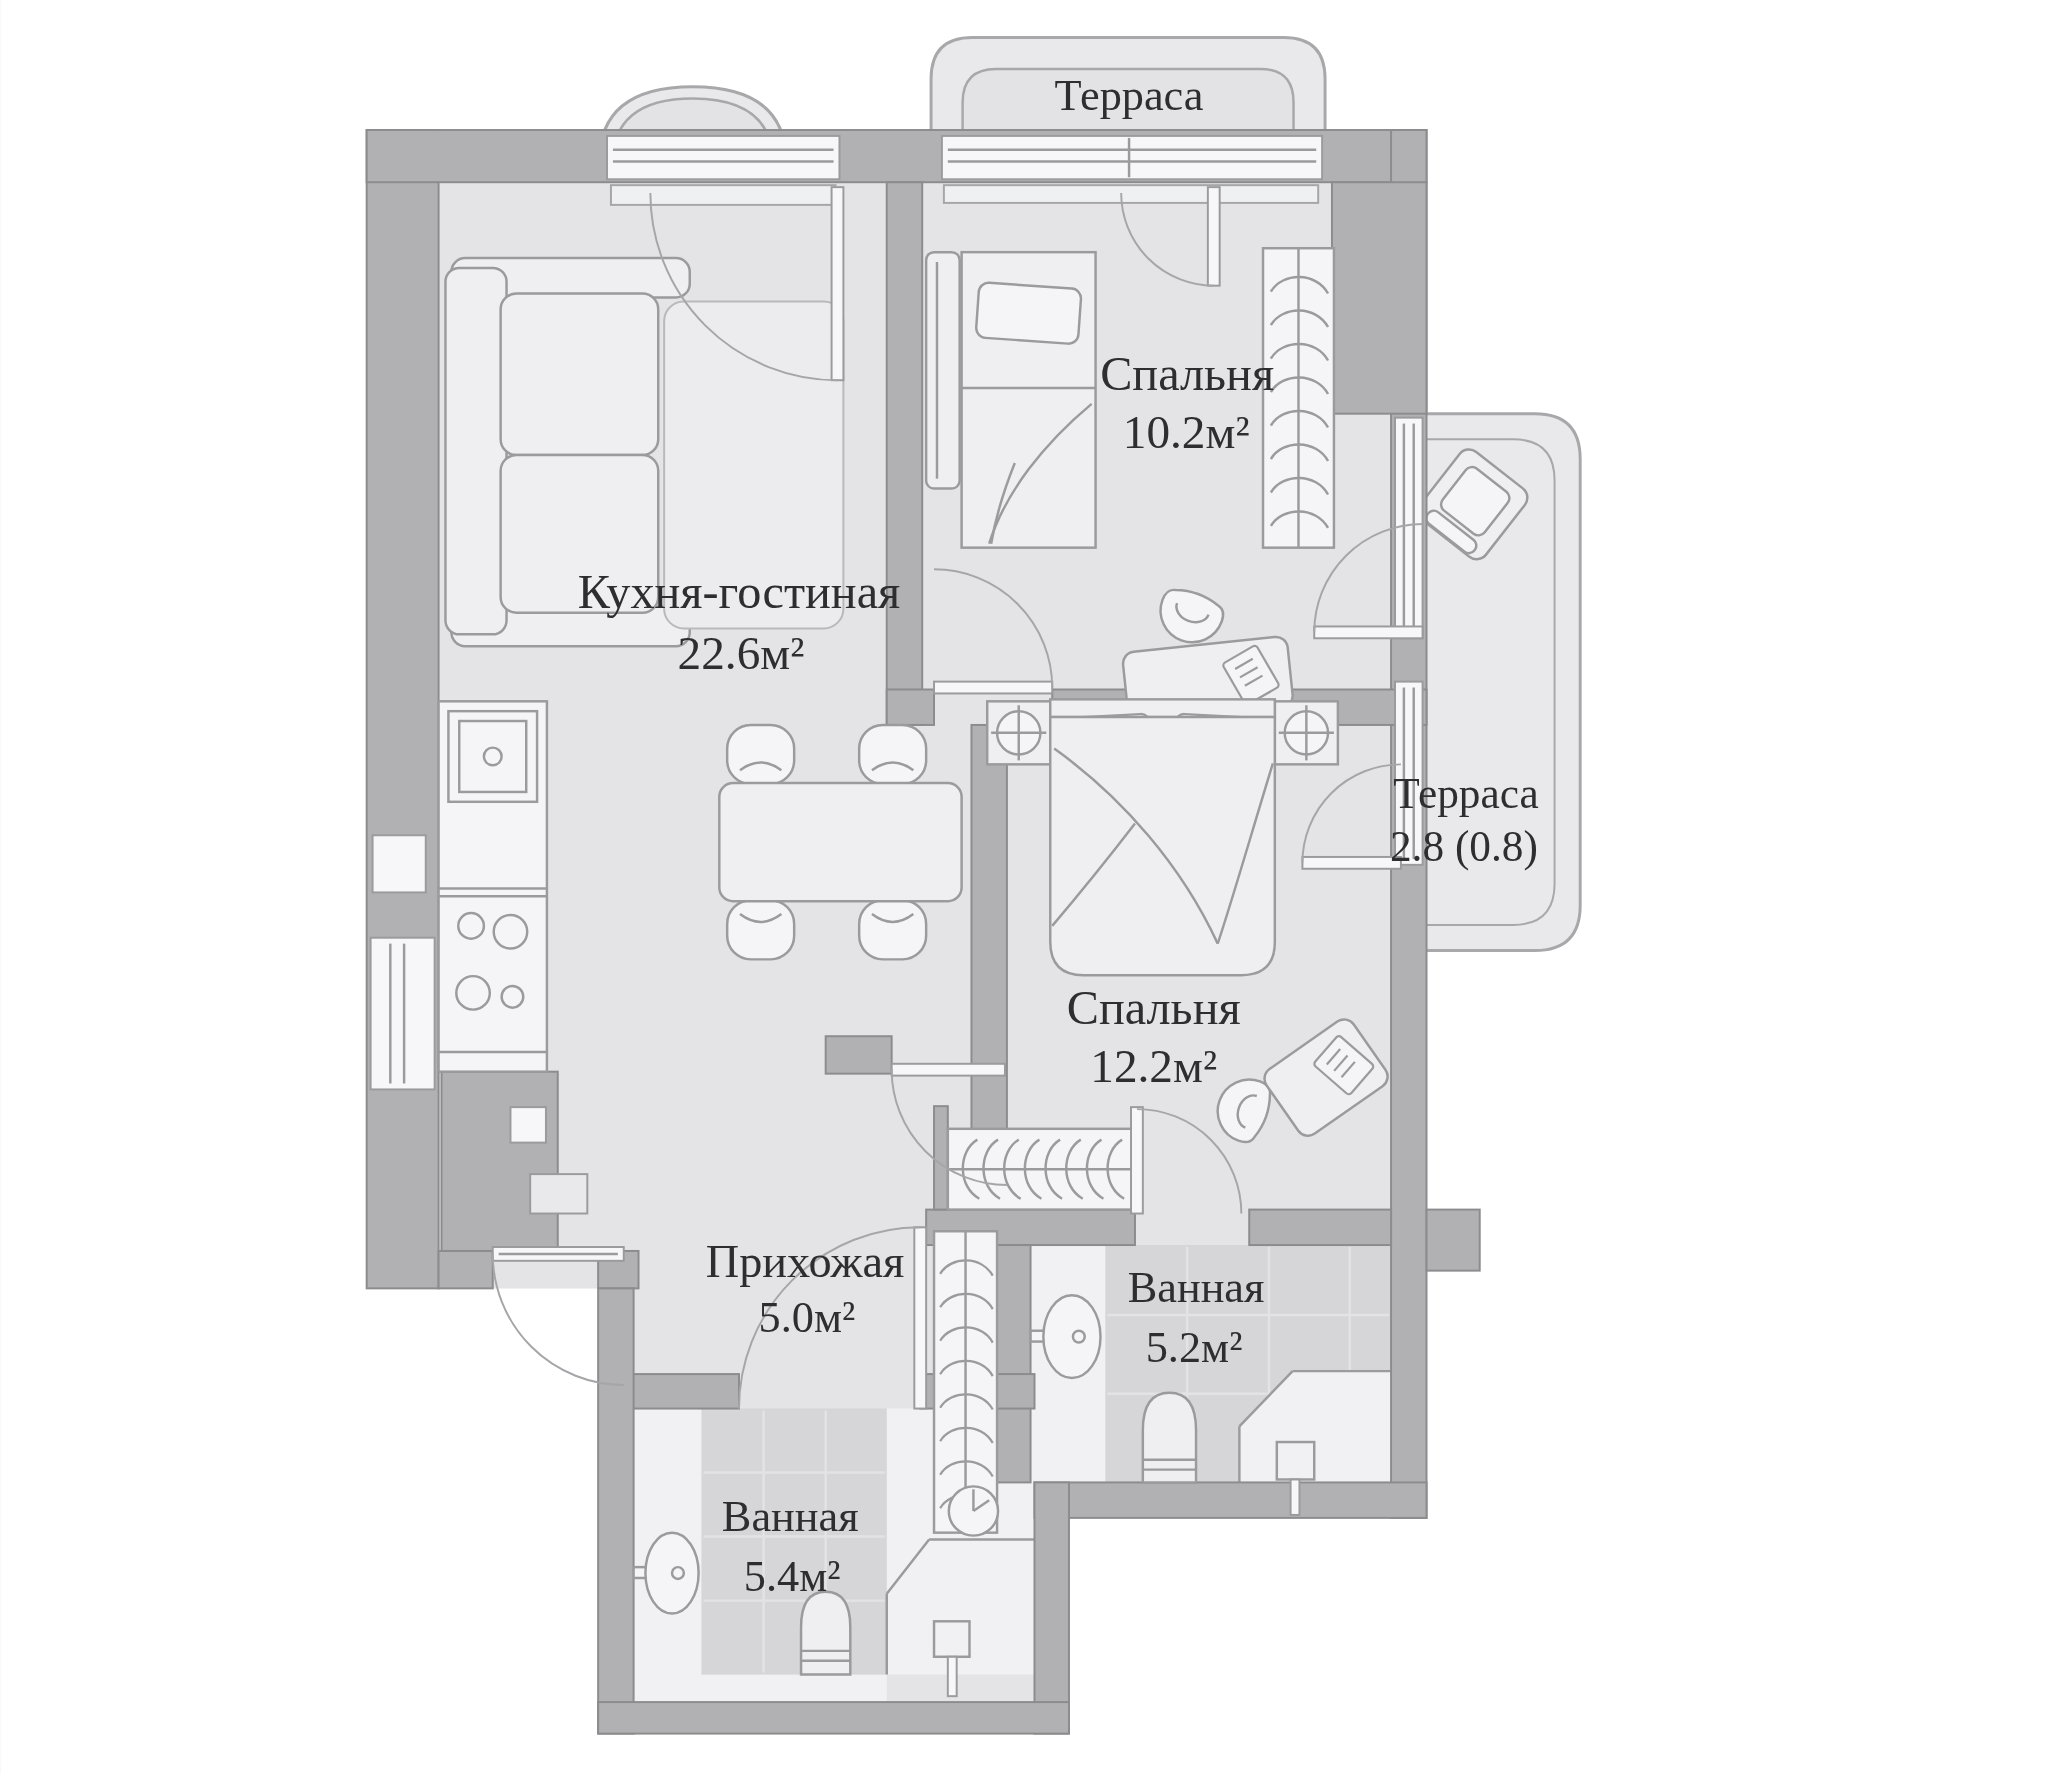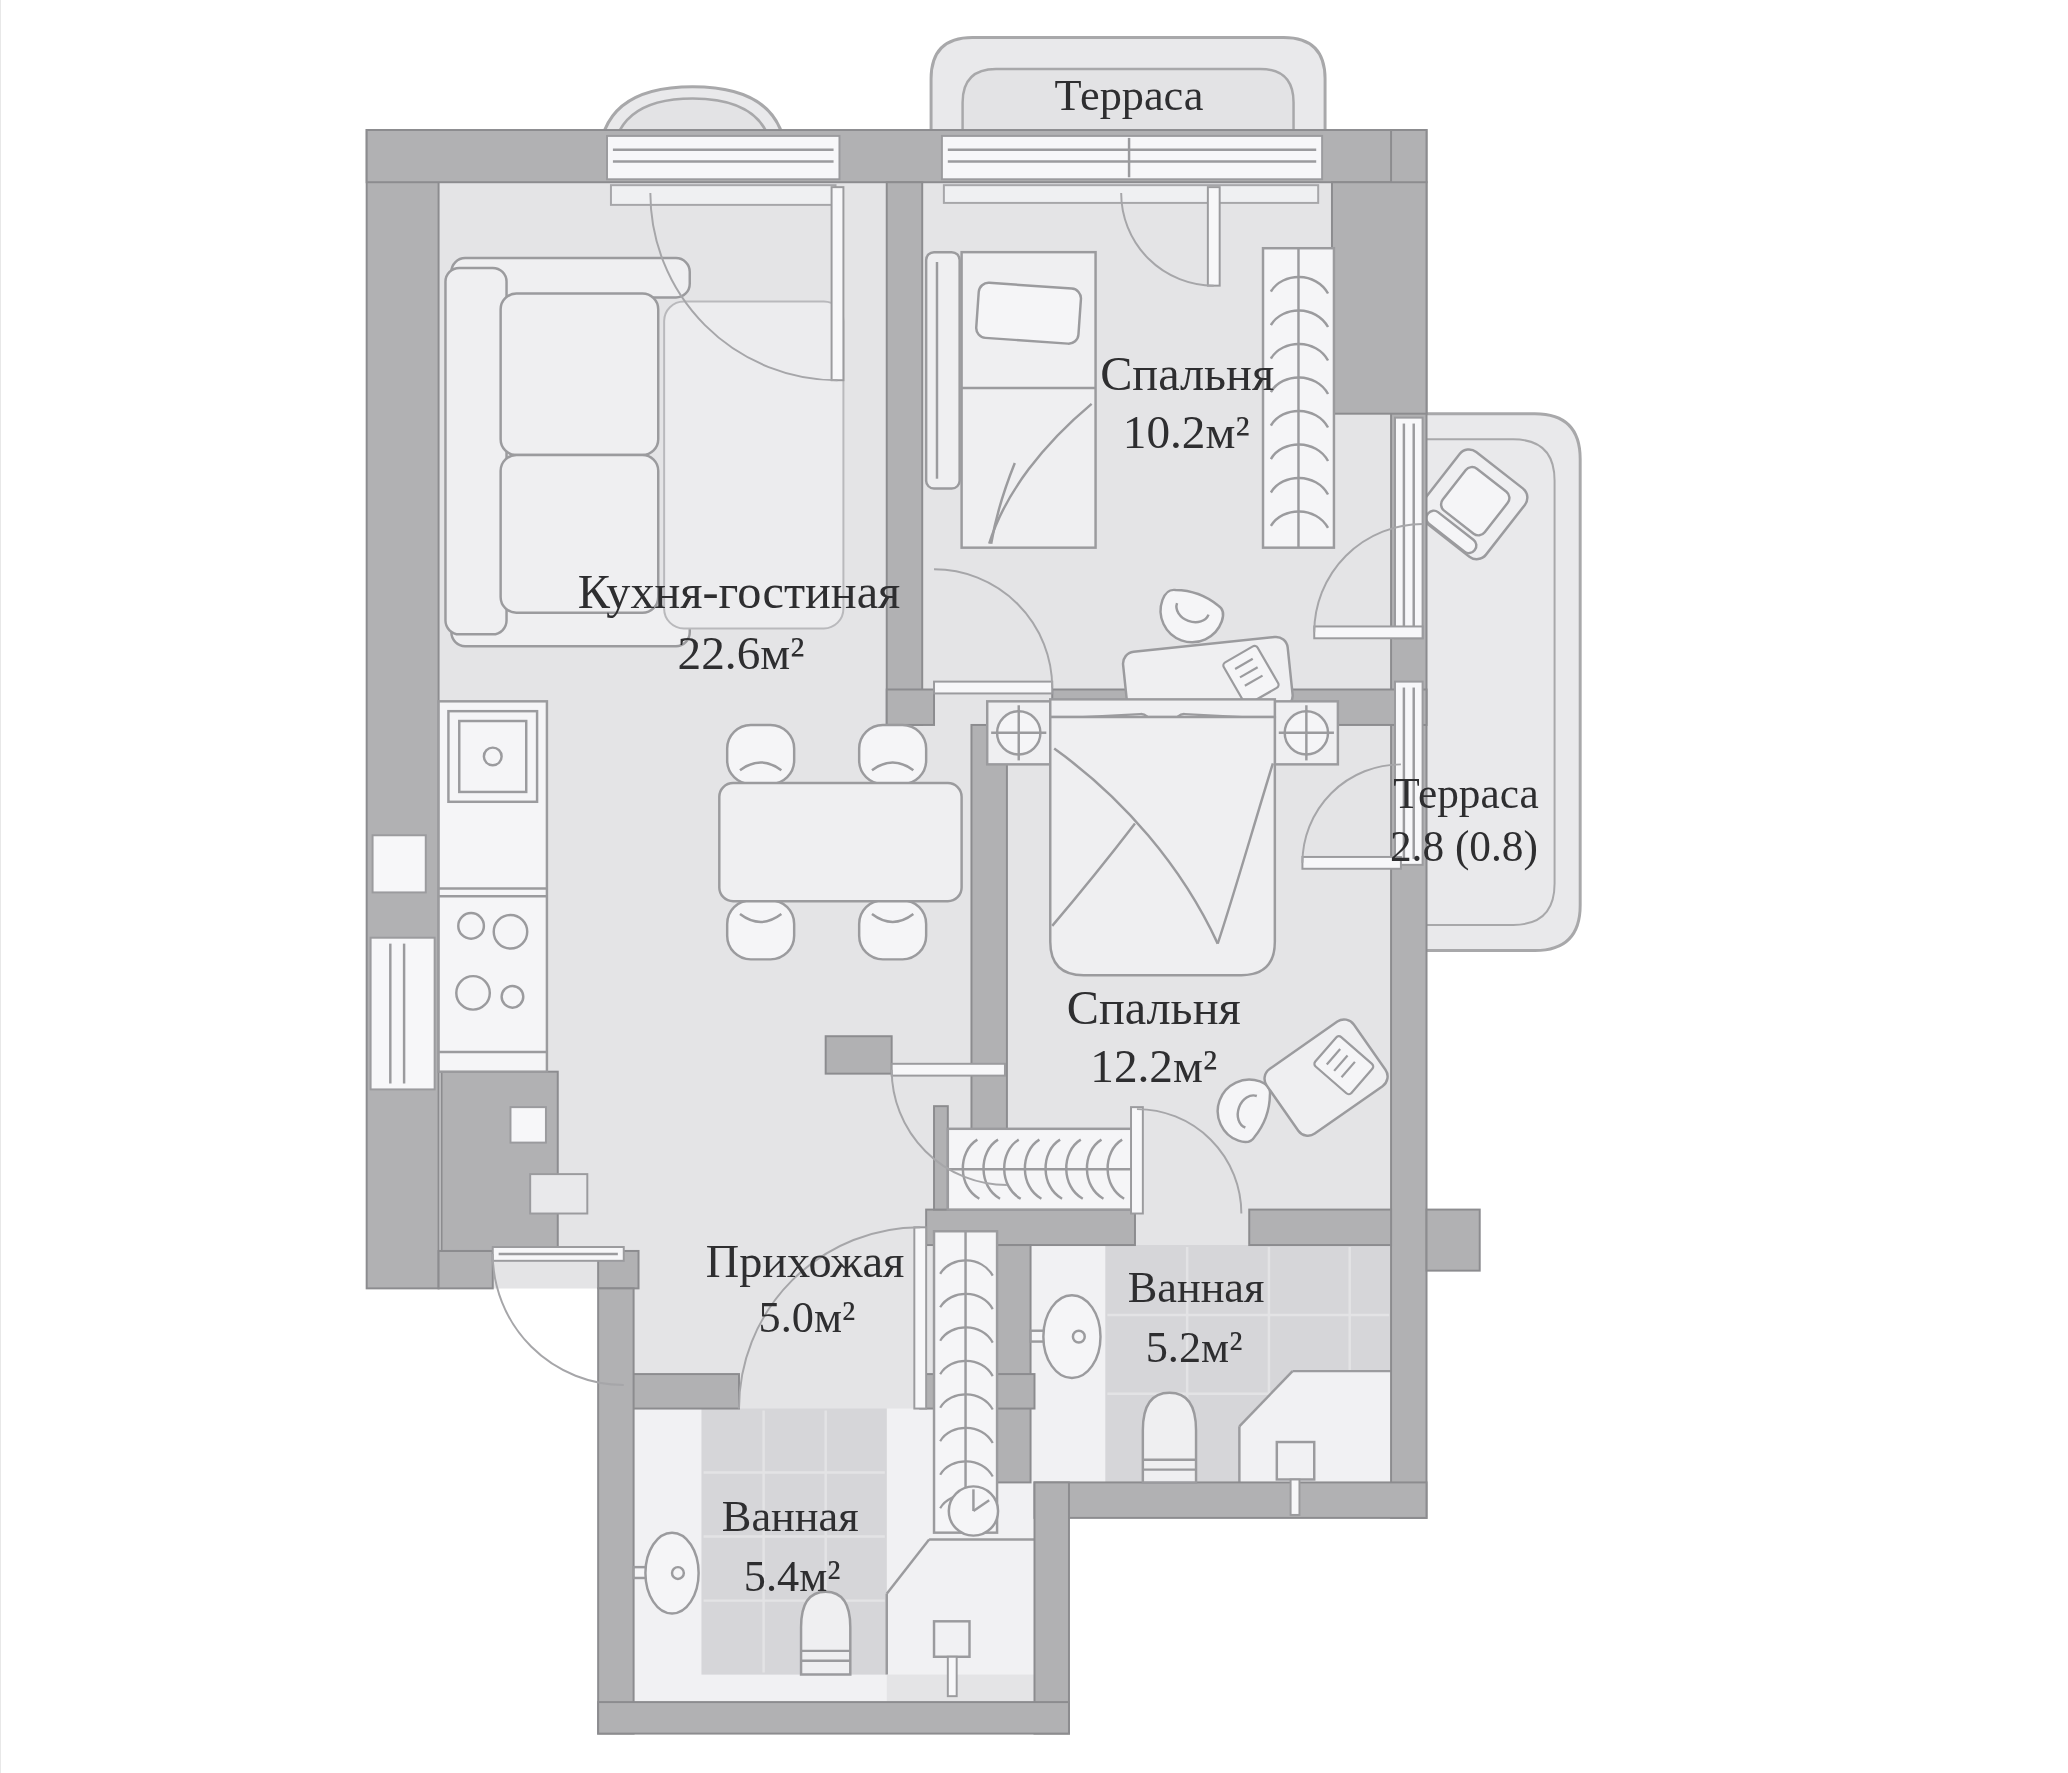--- a/index.html
+++ b/index.html
@@ -1,16 +1,16 @@
 <!DOCTYPE html>
 <html><head>
 <meta charset="utf-8">
 <style>
   html,body{margin:0;padding:0;background:#ffffff;}
-  .stage{width:2069px;height:1773px;position:relative;background:#a3a3a3;}
+  .stage{width:2069px;height:1773px;position:relative;background:#e5e5e5;}
   svg{display:block;}
   .wall{fill:#b1b1b3;stroke:#8c8c8f;stroke-width:2;}
   .floor{fill:#e4e4e6;}
   .white{fill:#f1f1f3;stroke:none;}
   .tile{fill:#d6d6d9;}
   .tileln{stroke:#e3e3e5;stroke-width:2.5;fill:none;}
   .furn{fill:#efeff1;stroke:#9b9b9e;stroke-width:2.5;}
   .furnl{fill:#f5f5f7;stroke:#9b9b9e;stroke-width:2.5;}
   .ln{fill:none;stroke:#9b9b9e;stroke-width:2.5;}
   .thin{fill:none;stroke:#a6a6a9;stroke-width:2;}

